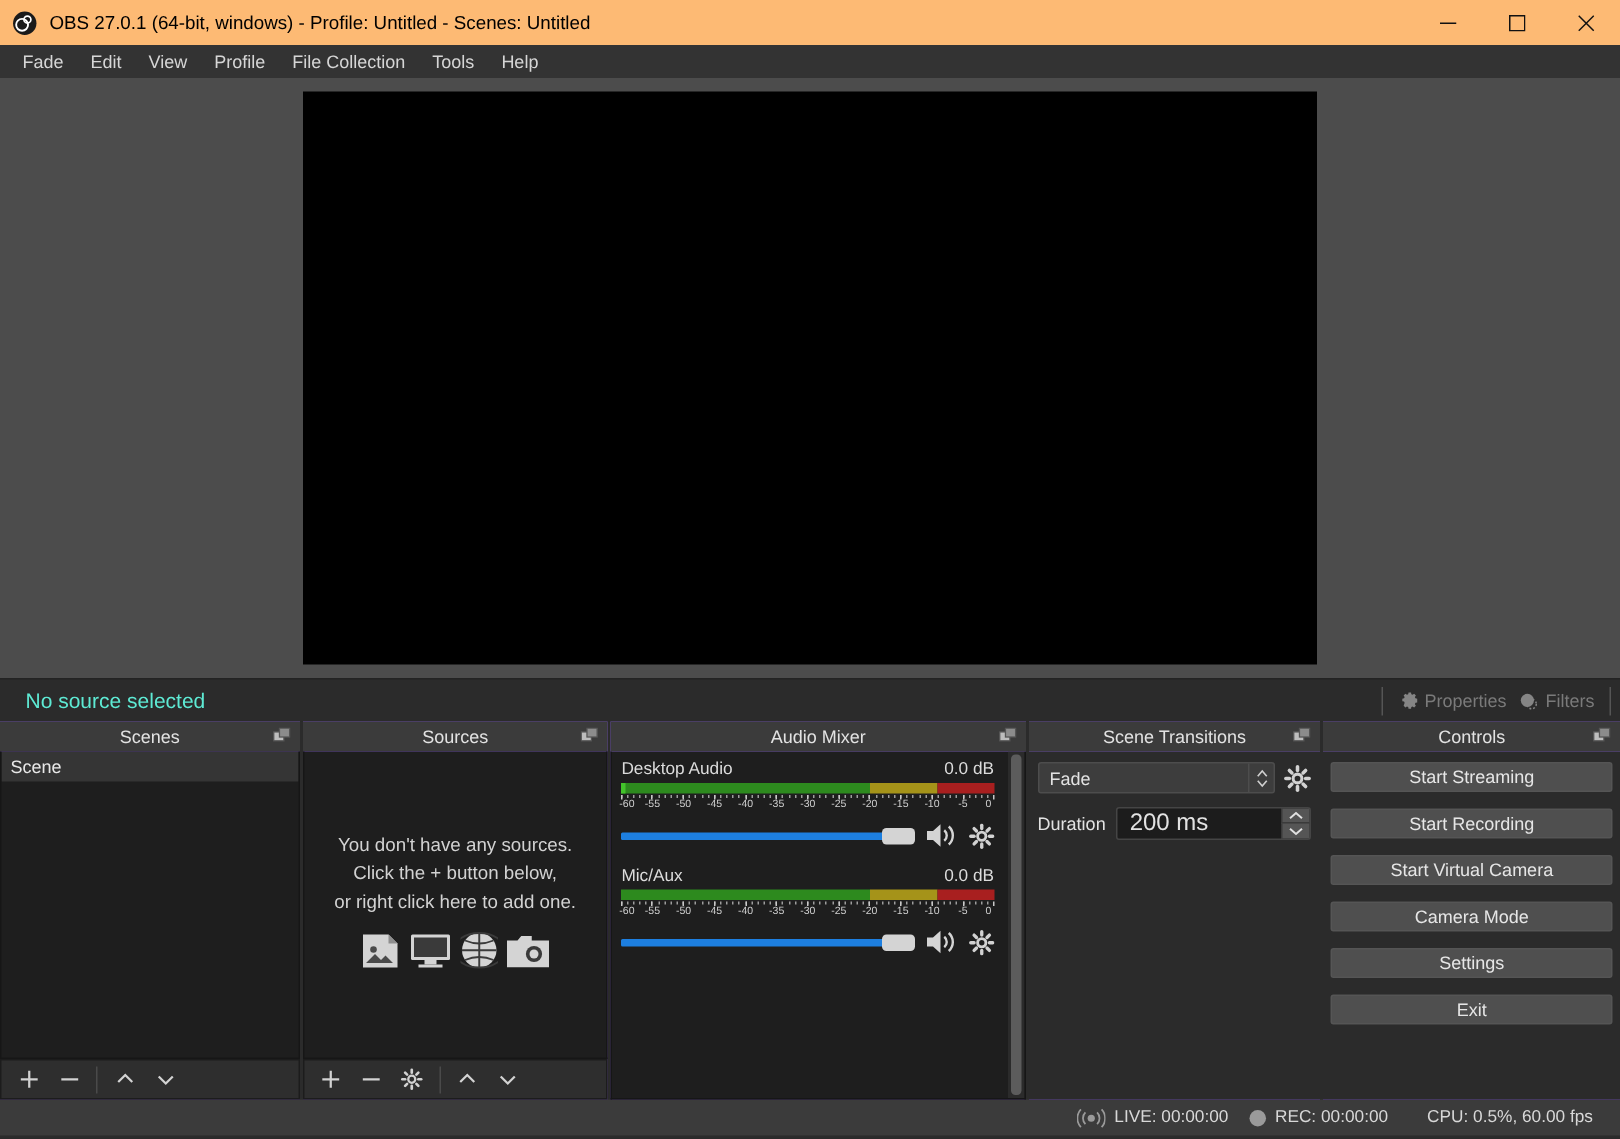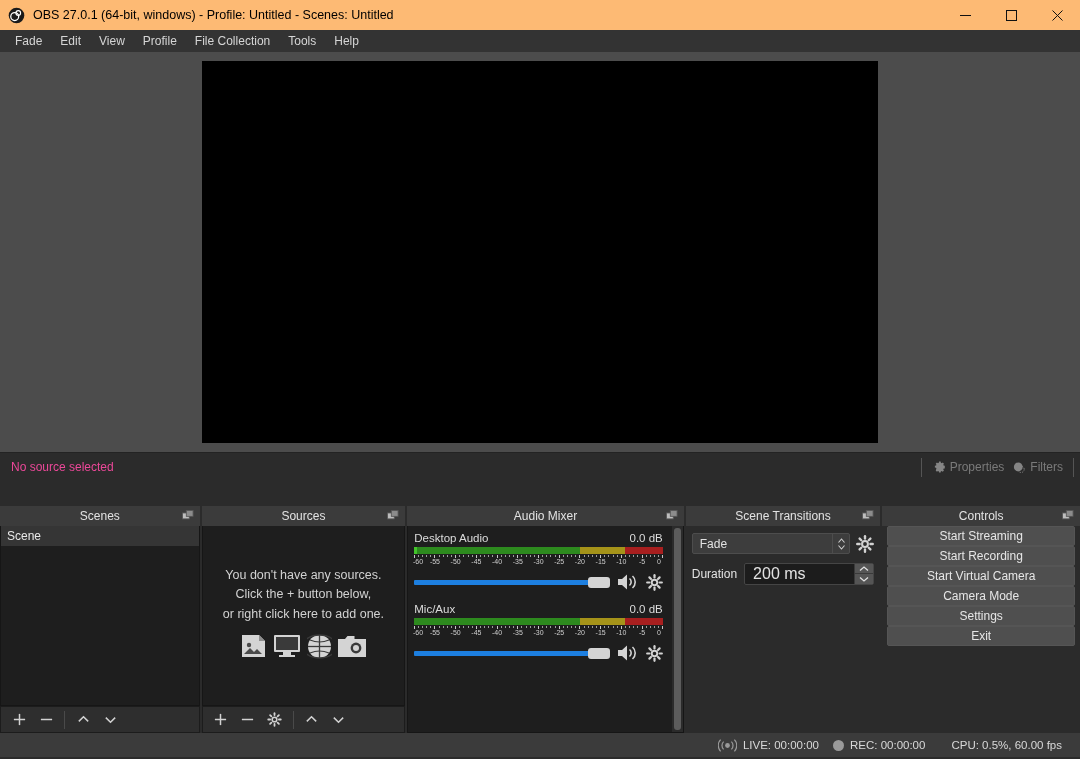--- a/index.html
+++ b/index.html
@@ -51,38 +51,38 @@
     width: 676px; height: 382px; background: #000000;
   }
 
   
   .source-toolbar {
     height: 29px; background: #2b2b2b;
     display: flex; align-items: center;
     border-top: 1px solid #232323;
   }
   .no-source-text {
-    font-size: 12px; color: #ec4899; margin-left: 11px;
+    font-size: 14px; color: #5eead4; margin-left: 17px;
   }
   .tb-sep {
     width: 1px; height: 19px; background: #555; margin: 0 6px;
   }
   .tb-btn {
     display: flex; align-items: center; gap: 3px;
     font-size: 12px; color: #7a7a7a;
     padding: 3px 4px; cursor: default;
   }
   .tb-btn svg { display: block; opacity: .55; }
 
   
   .docks {
     display: flex; height: 252px; background: #2b2b2b;
     padding: 0; gap: 2px;
   }
-  .dock { display: flex; flex-direction: column; background: #8b5cf6; margin-top: 25px; }
+  .dock { display: flex; flex-direction: column; background: #8b5cf6; }
   .dock-scenes      { width: 200px; }
   .dock-sources     { width: 204px; }
   .dock-mixer       { width: 277px; }
   .dock-transitions { width: 195px; }
   .dock-controls    { width: 198px; }
 
   .dock-header {
     height: 20px; background: #3b3b3b;
     display: flex; align-items: center; justify-content: center;
     position: relative; flex: 0 0 auto;
@@ -212,22 +212,22 @@
     display: flex; flex-direction: column;
   }
   .spin-btn {
     flex: 1 1 50%; background: #555; border-left: 1px solid #3a3a3a;
     display: flex; align-items: center; justify-content: center;
   }
   .spin-btn:first-child { border-bottom: 1px solid #3a3a3a; }
 
   
   .ctrl-body {
-    padding: 0 5px; background: #2b2b2b; flex: 1 1 auto;
-    display: flex; flex-direction: column; gap: 0;
+    padding: 7px 5px; background: #2b2b2b; flex: 1 1 auto;
+    display: flex; flex-direction: column; gap: 11px;
   }
   .ctrl-btn {
     height: 20px; background: #4f4f4f; border: 1px solid #555;
     border-radius: 2px; color: #e6e6e6; font-size: 12px;
     display: flex; align-items: center; justify-content: center;
     cursor: default; font-family: "Liberation Sans", sans-serif;
   }
 
   
   .statusbar {

